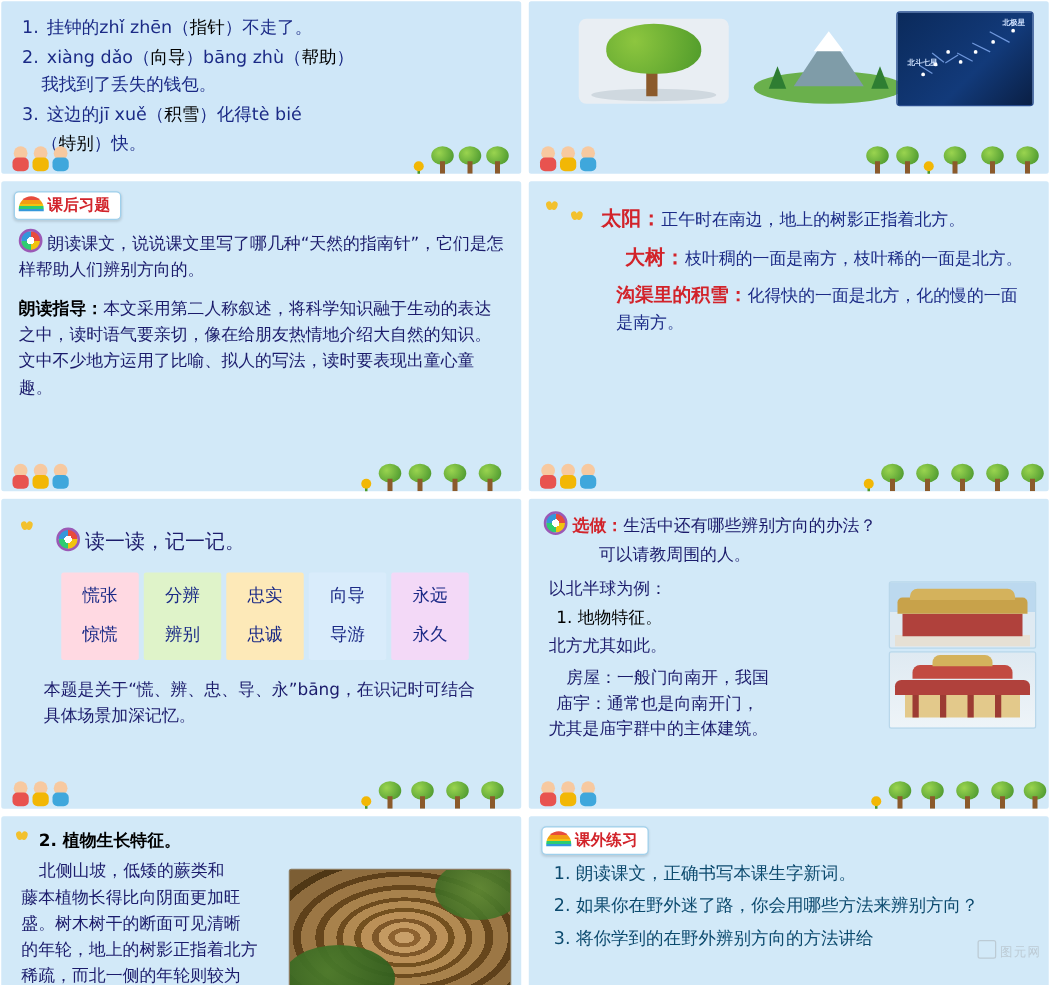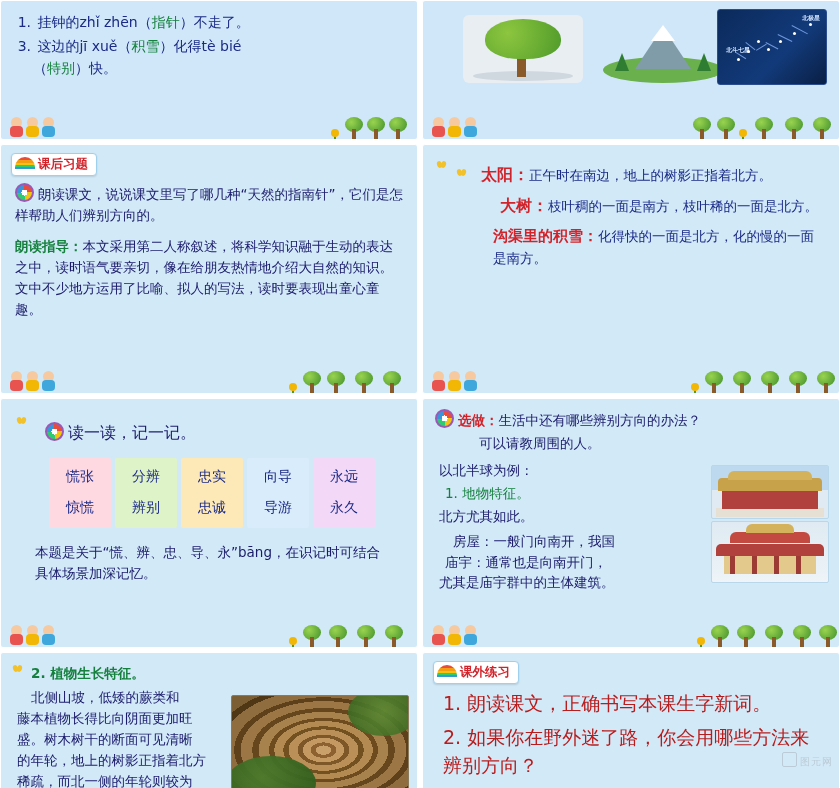--- a/index.html
+++ b/index.html
@@ -31,21 +31,21 @@
   .slide.s3{background:#d2e9f8;}
   .slide.s4{background:#d2e9f8;}
   .slide.s5{background:#d2e9f8;}
   .slide.s6{background:#d2e9f8;}
   .slide.s7{background:#d2e9f8;}
   .slide.s8{background:#d2e9f8;}
 
   
   .cn{font-family:"DejaVu Sans","Liberation Sans",sans-serif;}
   .txt{color:#1b1b6b;font-size:13.5px;line-height:1.55;}
-  .red{color:#15803d;}
+  .red{color:#000000;}
 
   
   .ol1{margin:10px 0 0 14px;padding:0;list-style:none;}
   .ol1 li{color:#1b2a86;font-size:14px;line-height:1.62;margin-bottom:1px;}
   .num{display:inline-block;width:16px;text-align:right;margin-right:2px;}
   .ind{display:block;margin-left:18px;}
 
   
   .pill{
     position:absolute;left:10px;top:8px;
@@ -218,32 +218,37 @@
   
   .wm{
     position:absolute;right:6px;bottom:30px;color:#b9c6cf;font-size:10px;opacity:.85;
     letter-spacing:1px;
   }
   .wm .box{
     display:inline-block;width:13px;height:13px;border:1px solid #b9c6cf;border-radius:2px;
     margin-right:3px;vertical-align:-2px;
   }
   ol.plain{margin:0;padding-left:20px;}
-  ol.plain li{color:#b91c1c;font-size:19px;line-height:1.5;}
+  ol.plain li{color:#0c4a6e;font-size:14px;line-height:1.5;}
 </style>
 </head>
 <body>
 
 <div class="sheet">
 
   <div class="slide s1">
     <ul class="ol1 cn">
       <li>
         <span class="num">1.</span>
         <span>挂钟的zhǐ zhēn（</span><span class="red">指针</span><span>）不走了。</span>
+      </li>
+      <li>
+        <span class="num">2.</span>
+        <span>xiàng dǎo（</span><span class="red">向导</span><span>）bāng zhù（</span><span class="red">帮助</span><span>）</span>
+        <span class="ind">我找到了丢失的钱包。</span>
       </li>
       <li>
         <span class="num">3.</span>
         <span>这边的jī xuě（</span><span class="red">积雪</span><span>）化得tè bié</span>
         <span class="ind"><span>（</span><span class="red">特别</span><span>）快。</span></span>
       </li>
     </ul>
     <div class="strip">
       <div class="kidgrp">
         <div class="head" style="left:4px"></div>

